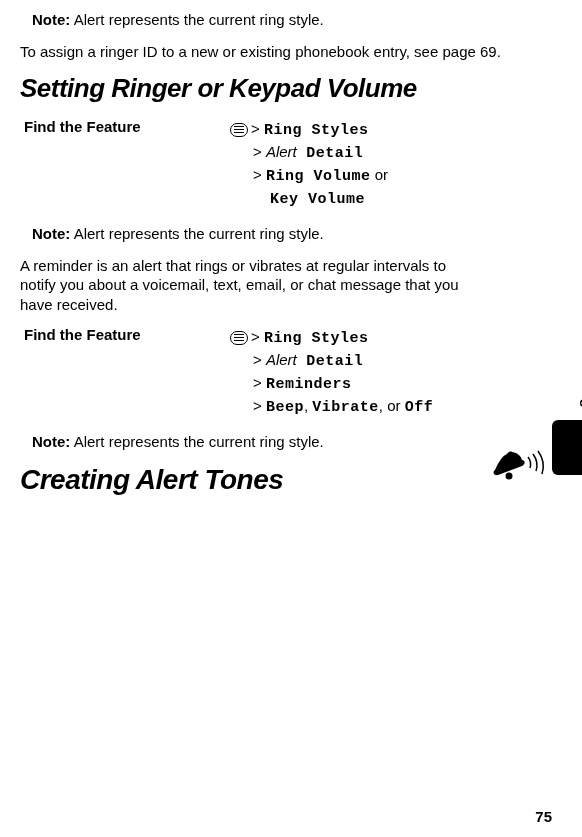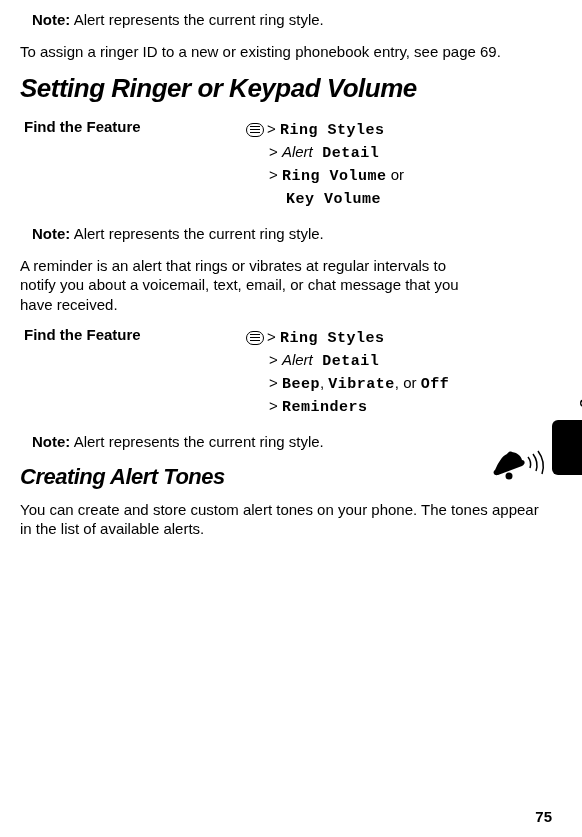--- a/index.html
+++ b/index.html
@@ -39,30 +39,29 @@
       font-size: 26px;
       margin-top: 10px;
       margin-bottom: 14px;
       line-height: 1.2;
       letter-spacing: -0.5px;
     }
     .h2-heading {
       font-family: Arial, Helvetica, sans-serif;
       font-weight: 900;
       font-style: italic;
-      font-size: 22px;
+      font-size: 28px;
       margin-top: 12px;
       margin-bottom: 10px;
       letter-spacing: -0.5px;
     }
     .feature-row {
       display: flex;
       margin-bottom: 14px;
       margin-top: 4px;
-      gap: 16px;
     }
     .feature-label {
       font-weight: bold;
       font-size: 15px;
       width: 210px;
       flex-shrink: 0;
       padding-left: 4px;
     }
     .feature-path {
       font-size: 15px;
@@ -187,35 +186,34 @@
   <div class="feature-row">
     <div class="feature-label">Find the Feature</div>
     <div class="feature-path">
       <span class="path-line">
         <span class="menu-icon"></span><span>&gt; </span><span class="phone-font">Ring Styles</span>
       </span>
       <span class="path-line indent1">
         <span>&gt; </span><span class="italic">Alert</span><span class="phone-font"> Detail</span>
       </span>
       <span class="path-line indent1">
+        <span>&gt; </span><span class="phone-font">Reminders</span>
+      </span>
+      <span class="path-line indent1">
         <span>&gt; </span><span class="phone-font">Beep</span><span>, </span><span class="phone-font">Vibrate</span><span>, or </span><span class="phone-font">Off</span>
-      </span>
-      <span class="path-line indent1">
-        <span>&gt; </span><span class="phone-font">Reminders</span>
       </span>
     </div>
   </div>
 
   <p class="note-text">
     <span class="bold">Note:</span><span class="italic"> Alert</span><span> represents the current ring style.</span>
   </p>
 
   <h2 class="h2-heading">Creating Alert Tones</h2>
 
-  <p class="body-text">You can create and store custom alert tones on your phone. The tones appear in the list of available alerts.</p>
 
 </div>
 
 <div class="alert-icon">
   <svg viewBox="0 0 55 48" width="55" height="48">
     <path d="M 20 4 C 18 3 16 4 15 6 C 10 8 6 15 3 22 C 0 24 2 28 6 27 L 30 18 C 34 16 33 12 30 12 C 29 8 26 5 20 4 Z" fill="black"></path>
     <circle cx="17" cy="28" r="3.5" fill="black"></circle>
     <path d="M 36 9 Q 40 14 38 20" stroke="black" stroke-width="1.5" fill="none"></path>
     <path d="M 41 6 Q 47 14 44 23" stroke="black" stroke-width="1.5" fill="none"></path>
     <path d="M 46 3 Q 54 14 50 26" stroke="black" stroke-width="1.5" fill="none"></path>

